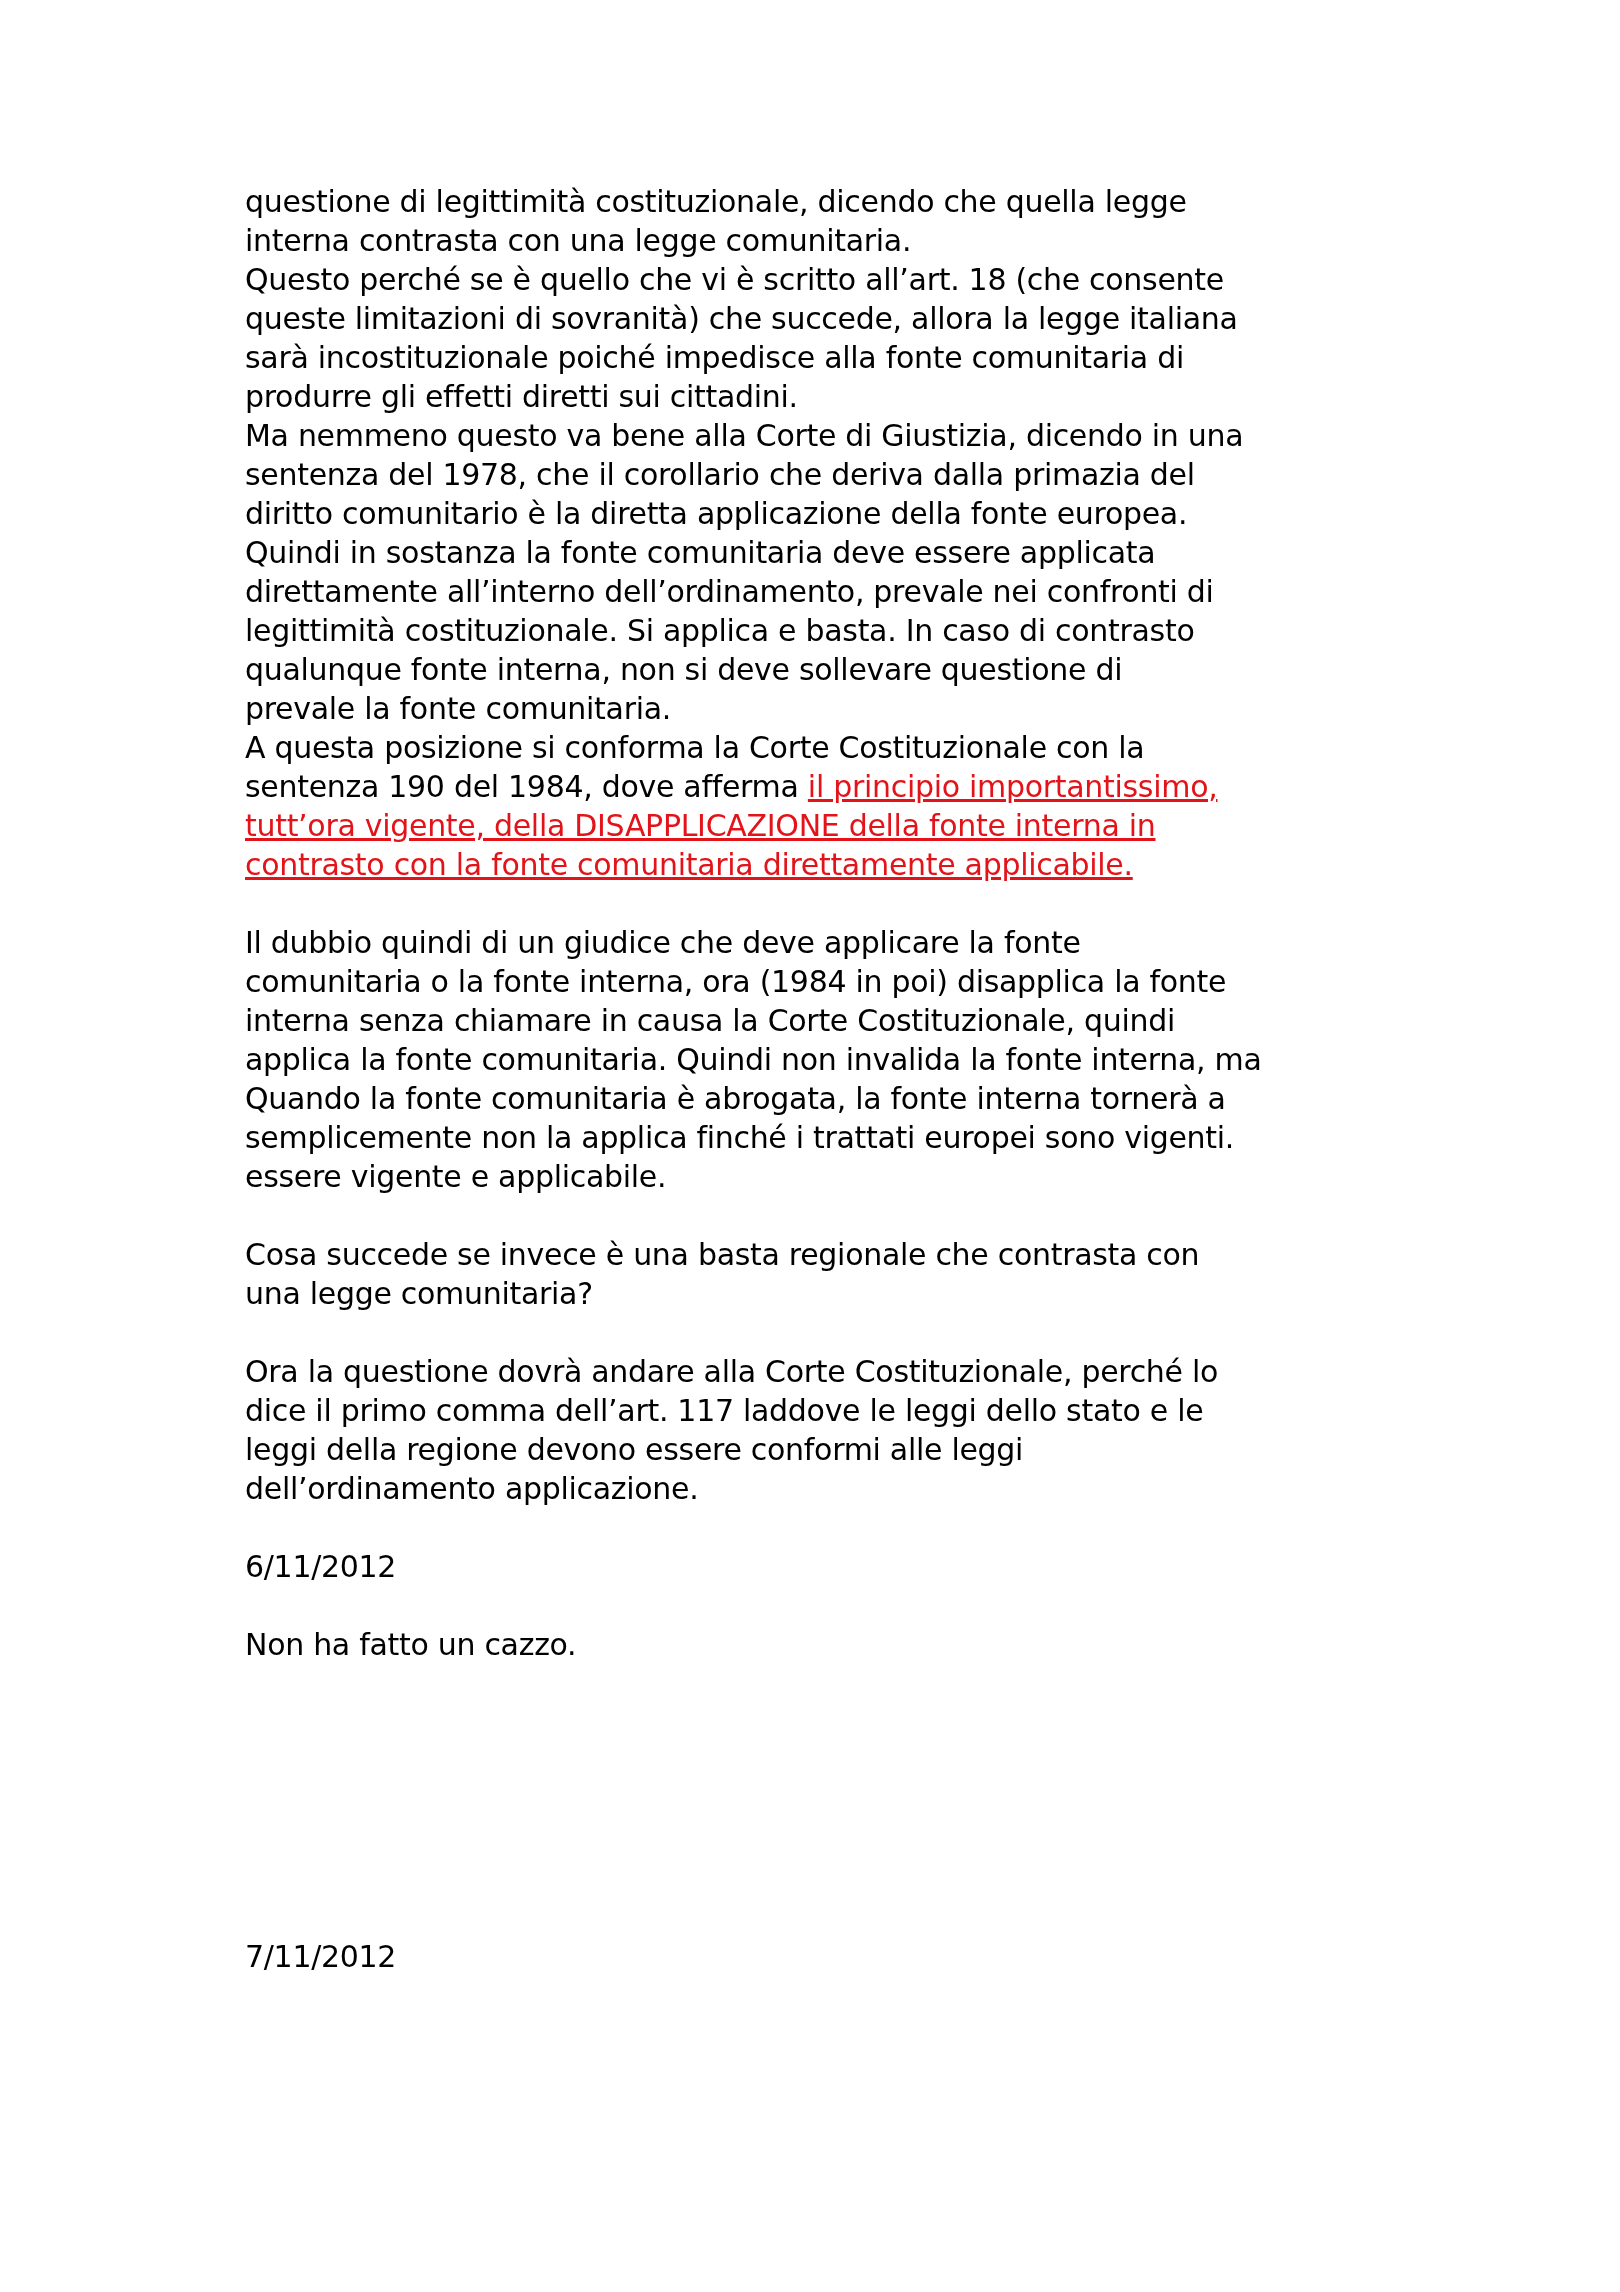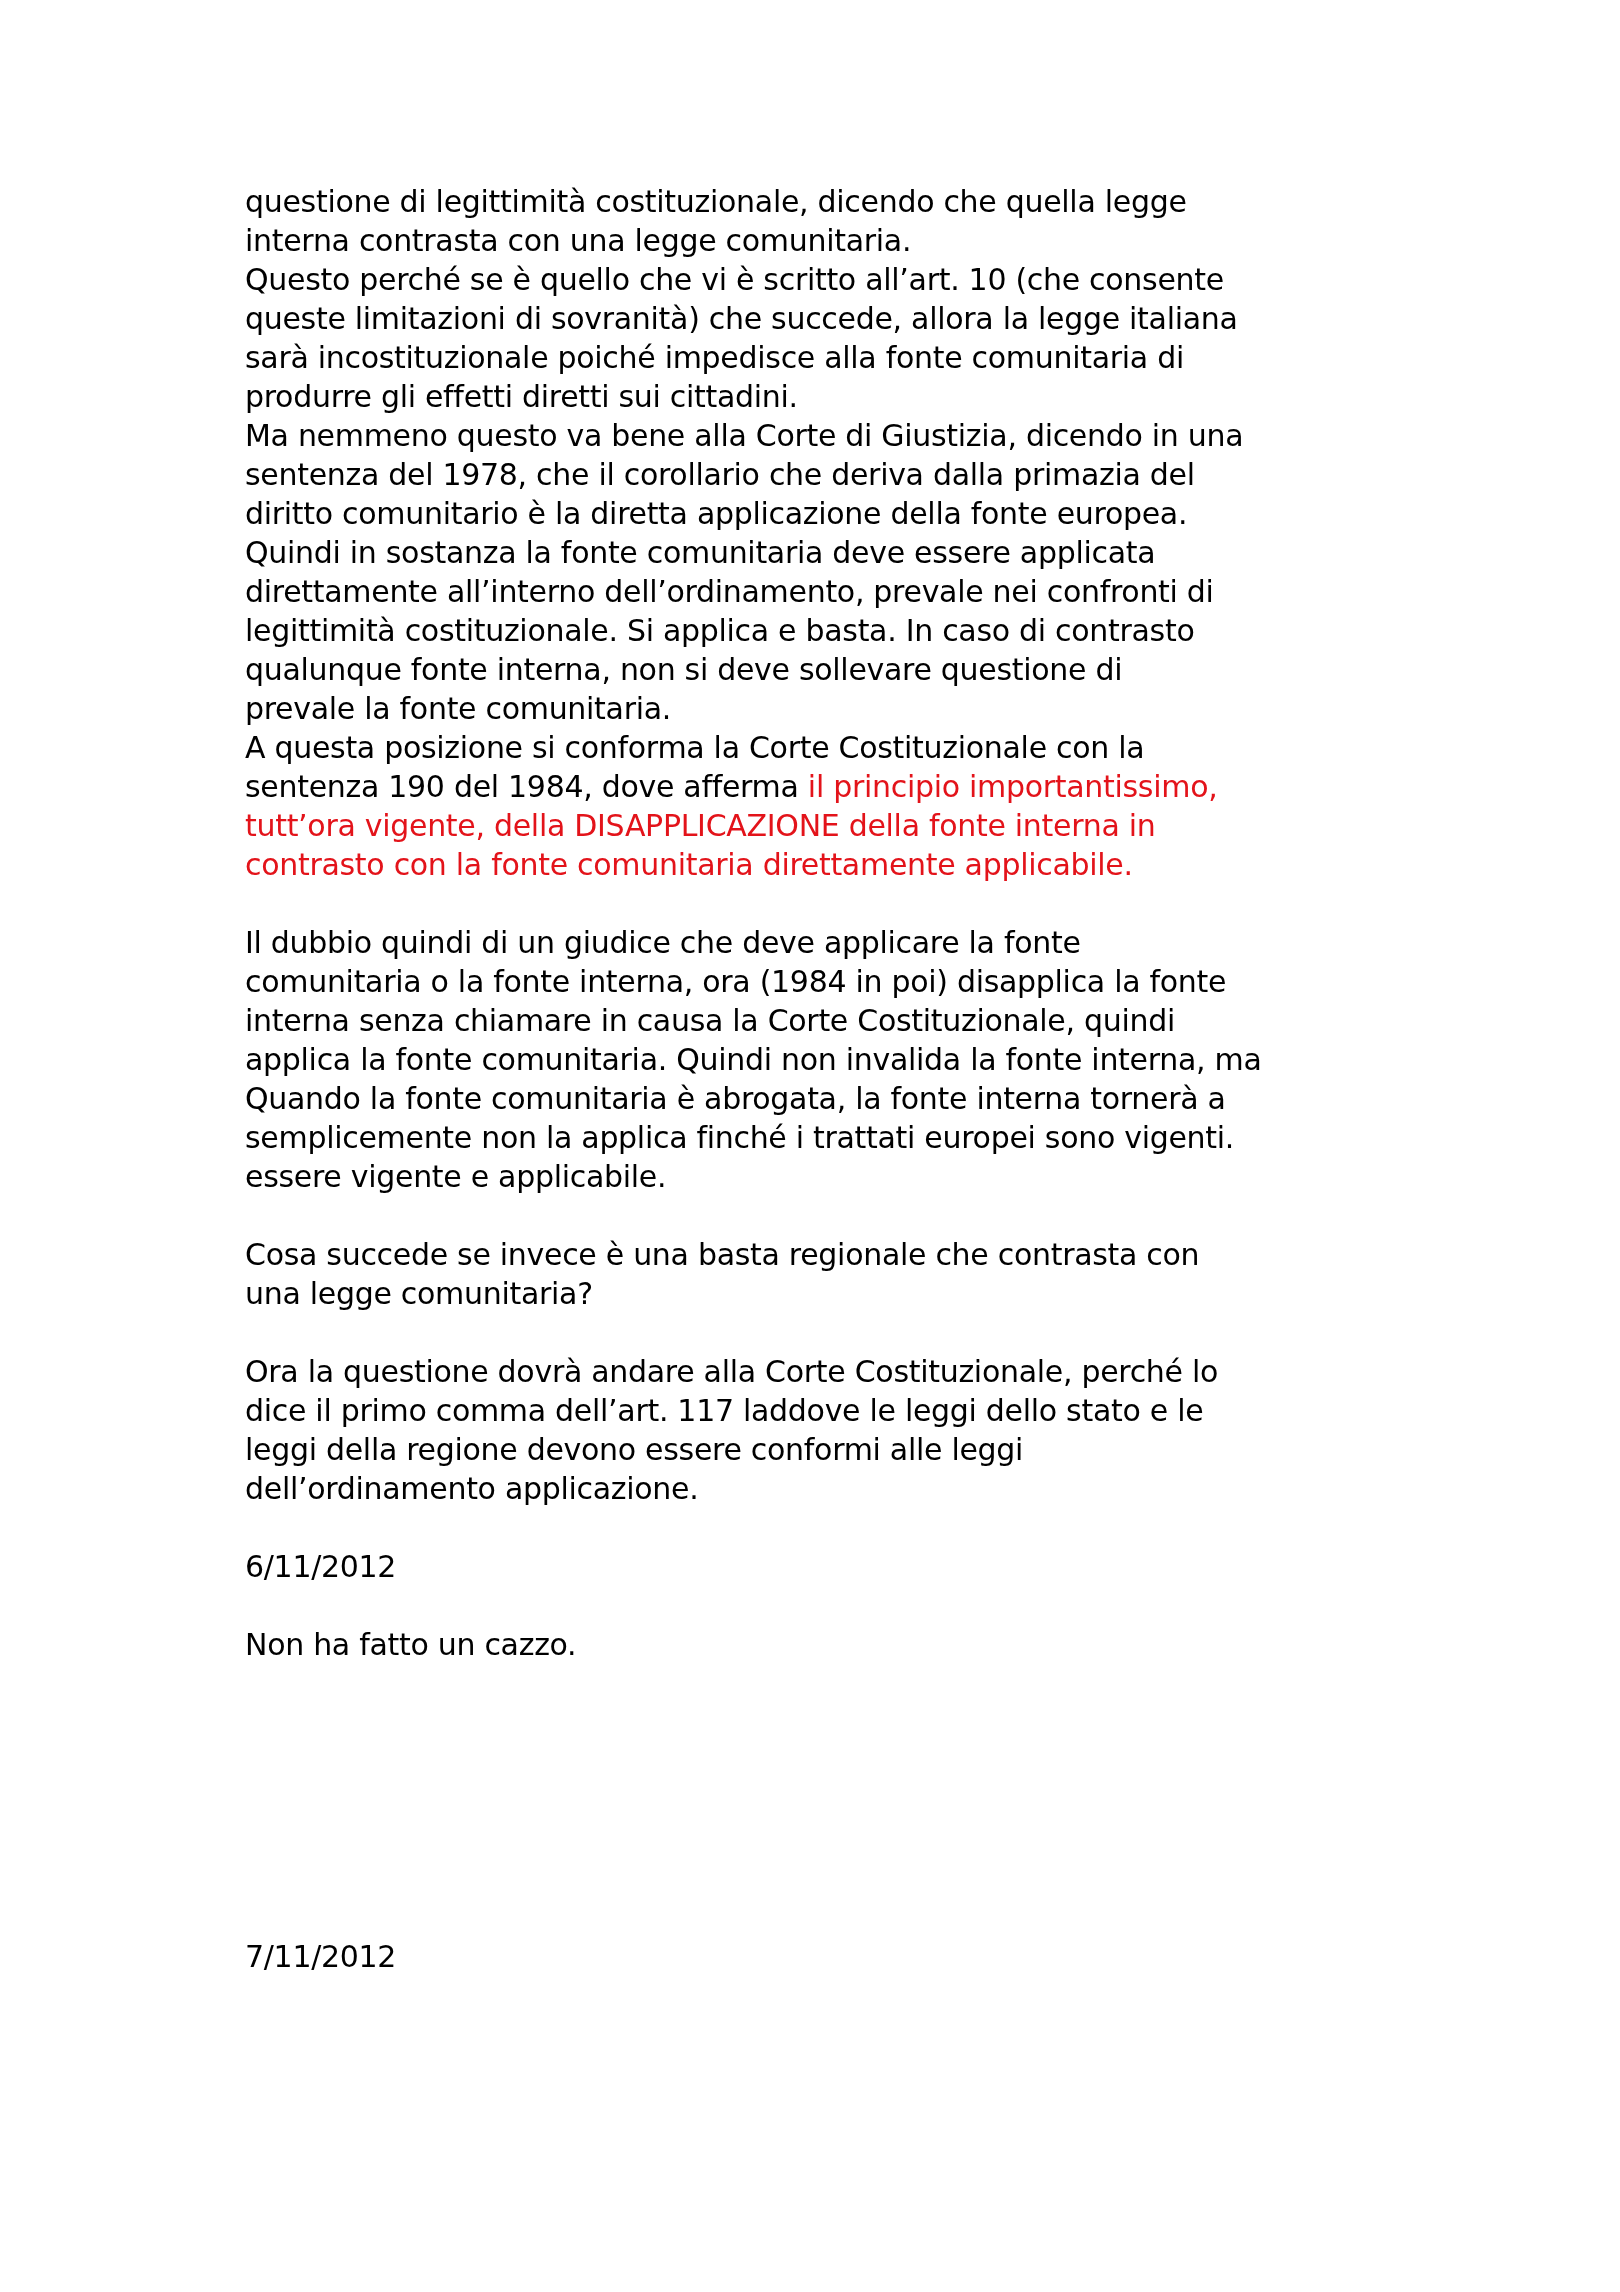--- a/index.html
+++ b/index.html
@@ -23,32 +23,32 @@
     font-size: 30px;
     line-height: 39px;
     letter-spacing: -0.3px;
     color: #000000;
   }
   .para { margin: 0; padding: 0; }
   .line {
     height: 39px;
     white-space: pre;
   }
-  .red { color: #e3131a; }
+  .red { color: #e3131a; text-decoration: underline; }
 </style>
 </head>
 <body>
 
 <div class="page">
   <div class="text-block">
 
     <div class="para">
       <div class="line">questione di legittimità costituzionale, dicendo che quella legge</div>
       <div class="line">interna contrasta con una legge comunitaria.</div>
-      <div class="line">Questo perché se è quello che vi è scritto all’art. 10 (che consente</div>
+      <div class="line">Questo perché se è quello che vi è scritto all’art. 18 (che consente</div>
       <div class="line">queste limitazioni di sovranità) che succede, allora la legge italiana</div>
       <div class="line">sarà incostituzionale poiché impedisce alla fonte comunitaria di</div>
       <div class="line">produrre gli effetti diretti sui cittadini.</div>
     </div>
 
     <div class="para">
       <div class="line">Ma nemmeno questo va bene alla Corte di Giustizia, dicendo in una</div>
       <div class="line">sentenza del 1978, che il corollario che deriva dalla primazia del</div>
       <div class="line">diritto comunitario è la diretta applicazione della fonte europea.</div>
       <div class="line">Quindi in sostanza la fonte comunitaria deve essere applicata</div>

